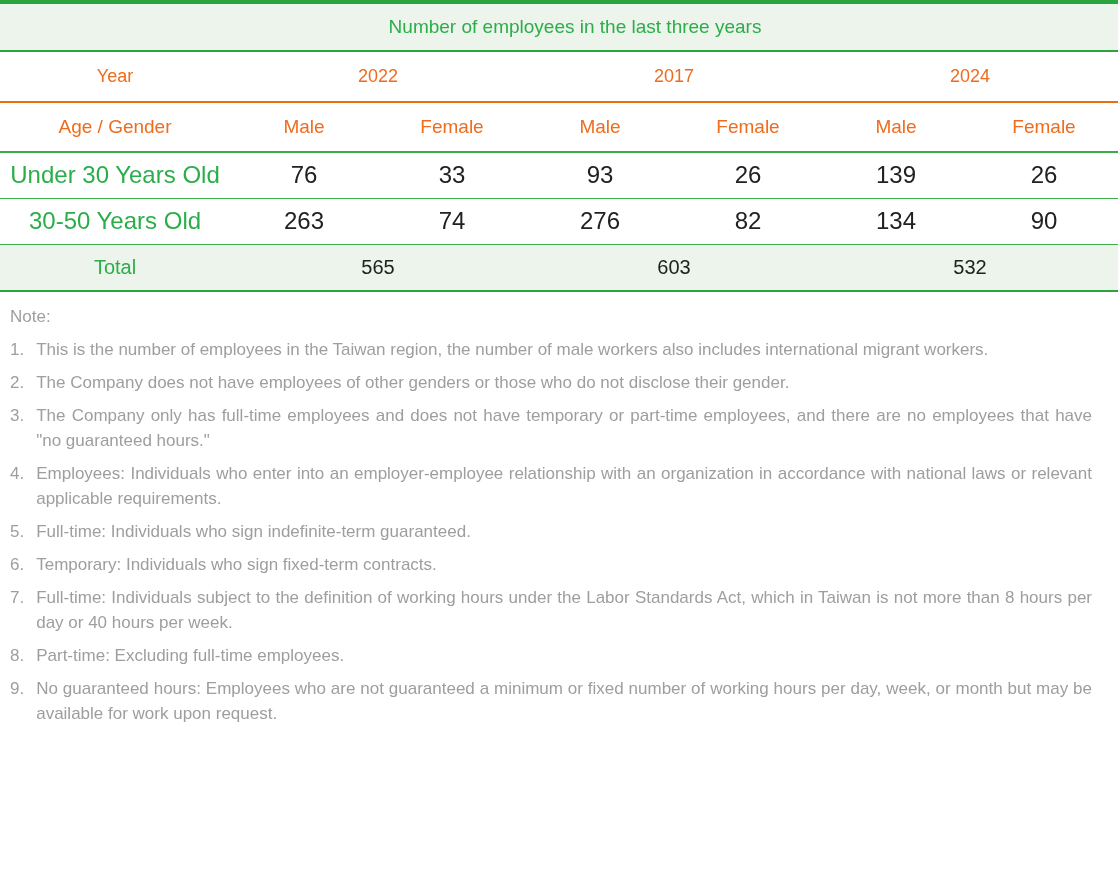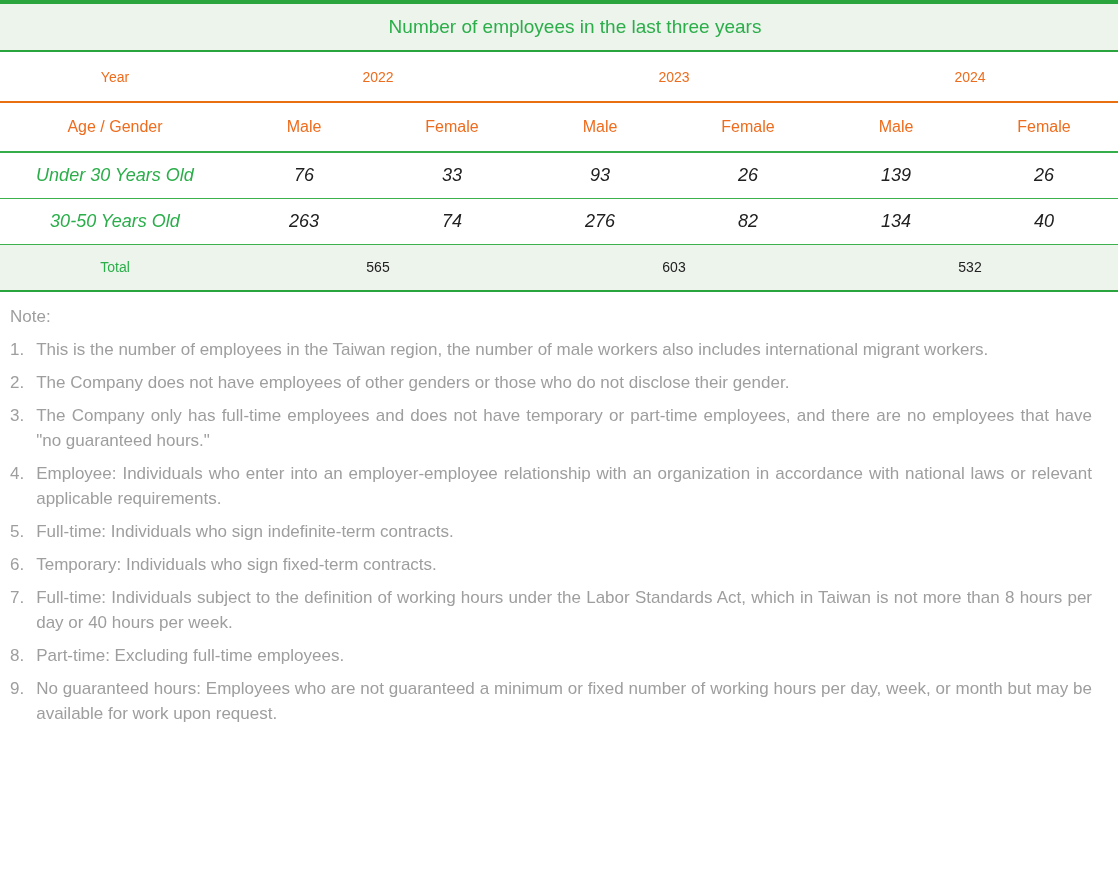--- a/index.html
+++ b/index.html
@@ -36,43 +36,42 @@
   tr.title-row td {
     background: #edf4ec;
     color: #2bae4a;
     font-size: 19px;
     height: 49px;
     border-bottom: 2px solid #2aa53e;
     padding-left: 36px;
   }
   tr.year-row td {
     color: #ee6c1d;
-    font-size: 14px;
+    font-size: 18px;
     height: 51px;
     border-bottom: 2px solid #e8700f;
   }
   tr.gender-row td {
     color: #ee6c1d;
-    font-size: 16px;
+    font-size: 19px;
     height: 50px;
     border-bottom: 2px solid #35ad49;
   }
   tr.data-row td {
     height: 46px;
-    font-size: 18px;
+    font-size: 24px;
     color: #212121;
     border-bottom: 1.5px solid #3cb14d;
-    font-style: italic;
   }
   tr.data-row td.row-label { color: #2bae4a; }
   tr.subtotal-row td { border-bottom: 2px solid #35ad49; }
   tr.total-row td {
     background: #edf4ec;
     height: 47px;
-    font-size: 14px;
+    font-size: 20px;
     color: #212121;
     border-bottom: 2px solid #2aa53e;
   }
   tr.total-row td.row-label { color: #2bae4a; }
 
   
   .notes {
     flex: 1;
     padding: 12px 26px 10px 10px;
     color: #9e9e9e;
@@ -111,21 +110,21 @@
         <col class="c-num">
     </colgroup>
     <tbody>
       <tr class="title-row">
         <td colspan="7">Number of employees in the last three years</td>
       </tr>
 
       <tr class="year-row">
         <td>Year</td>
         <td colspan="2">2022</td>
-        <td colspan="2">2023</td>
+        <td colspan="2">2017</td>
         <td colspan="2">2024</td>
       </tr>
 
       <tr class="gender-row">
         <td>Age / Gender</td>
         <td>Male</td>
         <td>Female</td>
         <td>Male</td>
         <td>Female</td>
         <td>Male</td>
@@ -142,21 +141,21 @@
         <td>26</td>
       </tr>
 
       <tr class="data-row">
         <td class="row-label">30-50 Years Old</td>
         <td>263</td>
         <td>74</td>
         <td>276</td>
         <td>82</td>
         <td>134</td>
-        <td>40</td>
+        <td>90</td>
       </tr>
 
 
 
       <tr class="total-row">
         <td class="row-label">Total</td>
         <td colspan="2">565</td>
         <td colspan="2">603</td>
         <td colspan="2">532</td>
       </tr>
@@ -173,25 +172,25 @@
         <div class="note-item">
           <span class="note-num">2.</span>
           <span class="note-text">The Company does not have employees of other genders or those who do not disclose their gender.</span>
         </div>
         <div class="note-item">
           <span class="note-num">3.</span>
           <span class="note-text">The Company only has full-time employees and does not have temporary or part-time employees, and there are no employees that have "no guaranteed hours."</span>
         </div>
         <div class="note-item">
           <span class="note-num">4.</span>
-          <span class="note-text">Employee: Individuals who enter into an employer-employee relationship with an organization in accordance with national laws or relevant applicable requirements.</span>
+          <span class="note-text">Employees: Individuals who enter into an employer-employee relationship with an organization in accordance with national laws or relevant applicable requirements.</span>
         </div>
         <div class="note-item">
           <span class="note-num">5.</span>
-          <span class="note-text">Full-time: Individuals who sign indefinite-term contracts.</span>
+          <span class="note-text">Full-time: Individuals who sign indefinite-term guaranteed.</span>
         </div>
         <div class="note-item">
           <span class="note-num">6.</span>
           <span class="note-text">Temporary: Individuals who sign fixed-term contracts.</span>
         </div>
         <div class="note-item">
           <span class="note-num">7.</span>
           <span class="note-text">Full-time: Individuals subject to the definition of working hours under the Labor Standards Act, which in Taiwan is not more than 8 hours per day or 40 hours per week.</span>
         </div>
         <div class="note-item">

